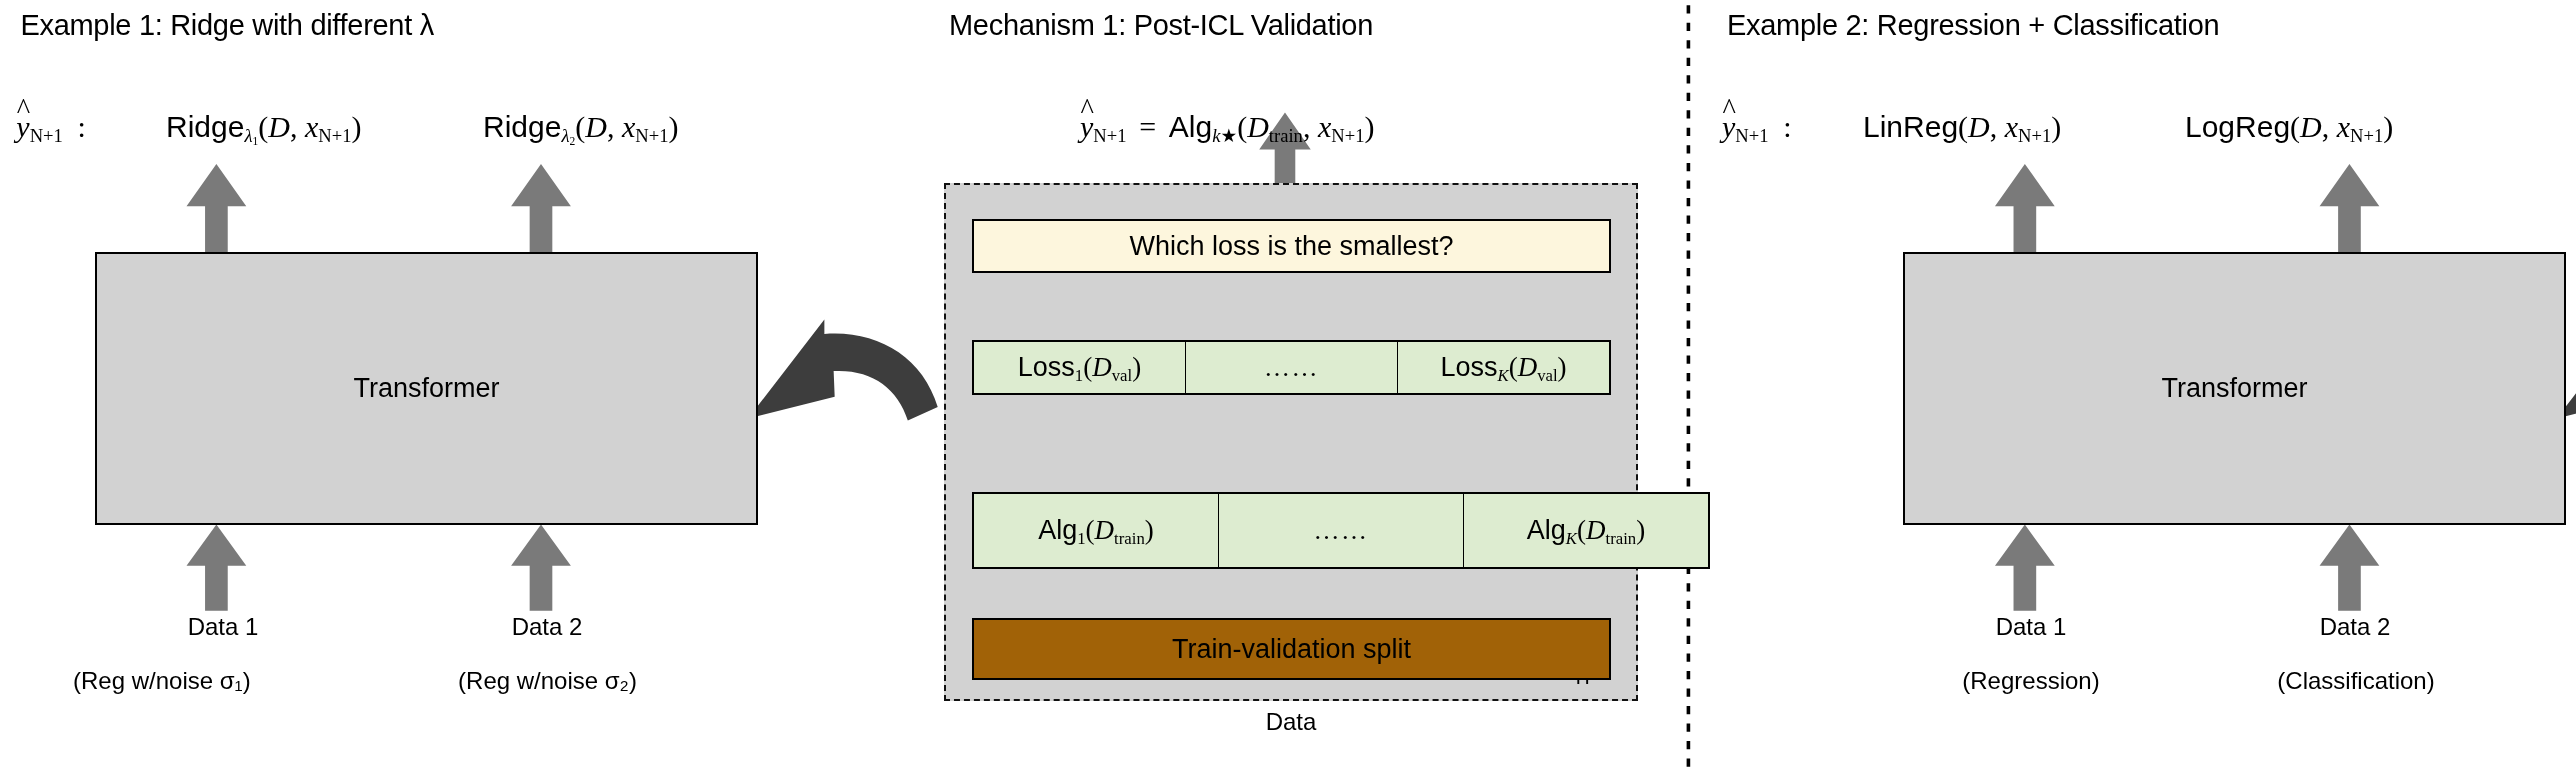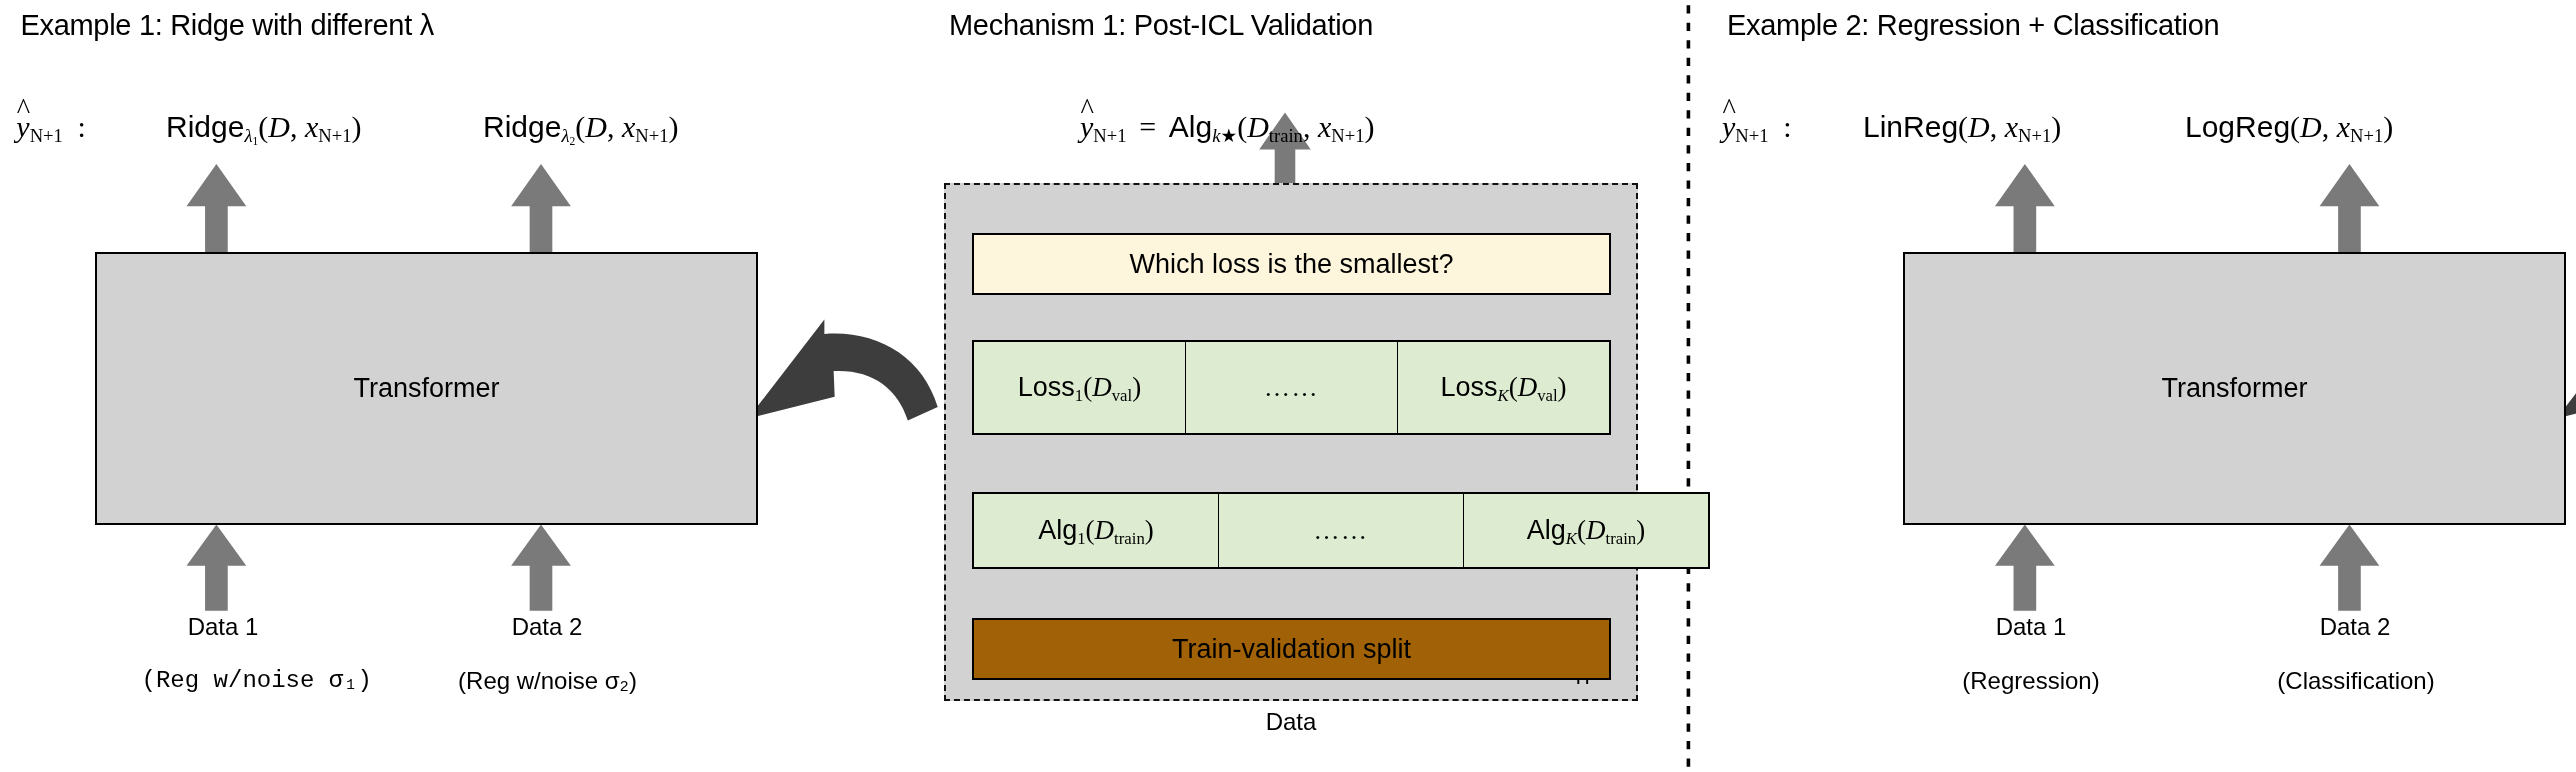--- a/index.html
+++ b/index.html
@@ -227,41 +227,41 @@
   <div class="abs math" style="left:477px; top:110px;">
     <span class="up" style="font-family:'Liberation Sans',sans-serif;">Ridge</span><sub><i>λ</i><sub>2</sub></sub><span>(<i>D</i>, <i>x</i><sub>N+1</sub>)</span>
   </div>
 
   <div class="abs tf-box" style="left:89px; top:252px; width:663px; height:273px;">
     <span class="tf-box-label">Transformer</span>
   </div>
 
   <div class="abs lbl" style="left:155px; top:613px; width:124px; text-align:center;">Data 1</div>
   <div class="abs lbl" style="left:479px; top:613px; width:124px; text-align:center;">Data 2</div>
-  <div class="abs lbl" style="left:67px; top:667px; width:299px; text-align:right;font-family:Liberation Mono, monospace;">(Reg w/noise σ₁)</div>
+  <div class="abs lbl" style="left:67px; top:667px; width:299px; text-align:left;">(Reg w/noise σ₁)</div>
   <div class="abs lbl" style="left:392px; top:667px; width:299px; text-align:center;">(Reg w/noise σ₂)</div>
 
   <div class="abs panel-title" style="left:943px; top:9.3px;text-align:right;">Mechanism 1: Post-ICL Validation</div>
 
   <div class="abs math" style="left:1074px; top:110px;">
     <span class="hat"><i>y</i></span><sub>N+1</sub>
     <span style="padding:0 5.2px;">=</span>
     <span style="font-family:'Liberation Sans',sans-serif;">Alg</span><sub><i>k</i>★</sub><span>(<i>D</i><sub>train</sub>, <i>x</i><sub>N+1</sub>)</span>
   </div>
 
   <div class="abs mech-box" style="left:938px; top:183px; width:694px; height:518px;"></div>
   <div class="abs mech-tf-tag" style="left:1566px; top:665px;">TF</div>
 
-  <div class="abs row-box cream" style="left:966px; top:233px; width:639px; height:62px;">
+  <div class="abs row-box cream" style="left:966px; top:219px; width:639px; height:54px;">
     <div class="cell cream">
       <span class="cell-text-sans">Which loss is the smallest?</span>
     </div>
   </div>
 
-  <div class="abs row-box" style="left:966px; top:340px; width:639px; height:95px;">
+  <div class="abs row-box" style="left:966px; top:340px; width:639px; height:55px;">
     <div class="cell green">
       <span class="cell-text">
         <span style="font-family:'Liberation Sans',sans-serif;">Loss</span><sub>1</sub>(<i>D</i><sub>val</sub>)
       </span>
     </div>
     <div class="cell green">
       <span class="dots">……</span>
     </div>
     <div class="cell green">
       <span class="cell-text">

